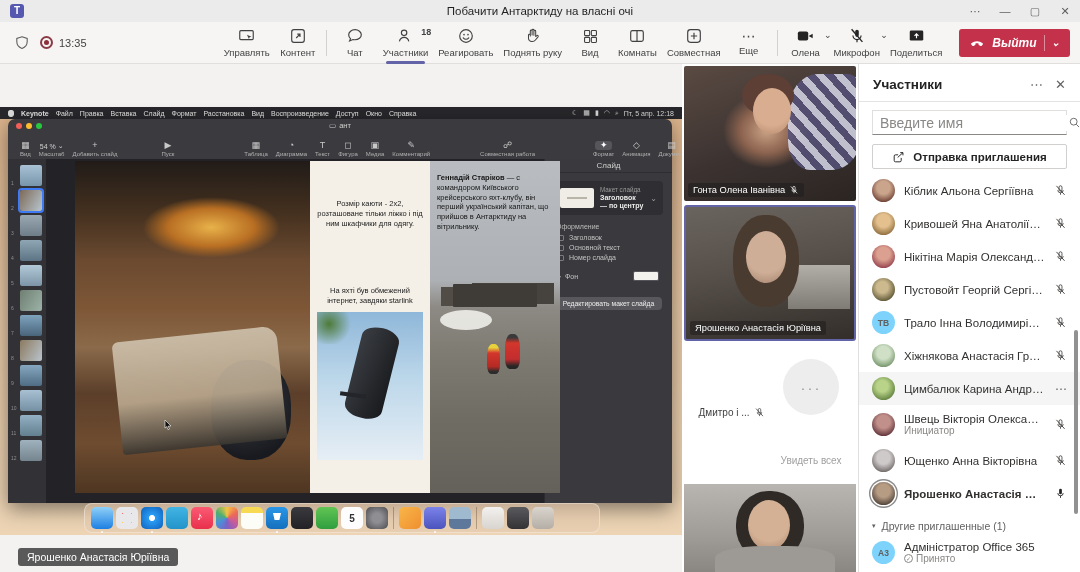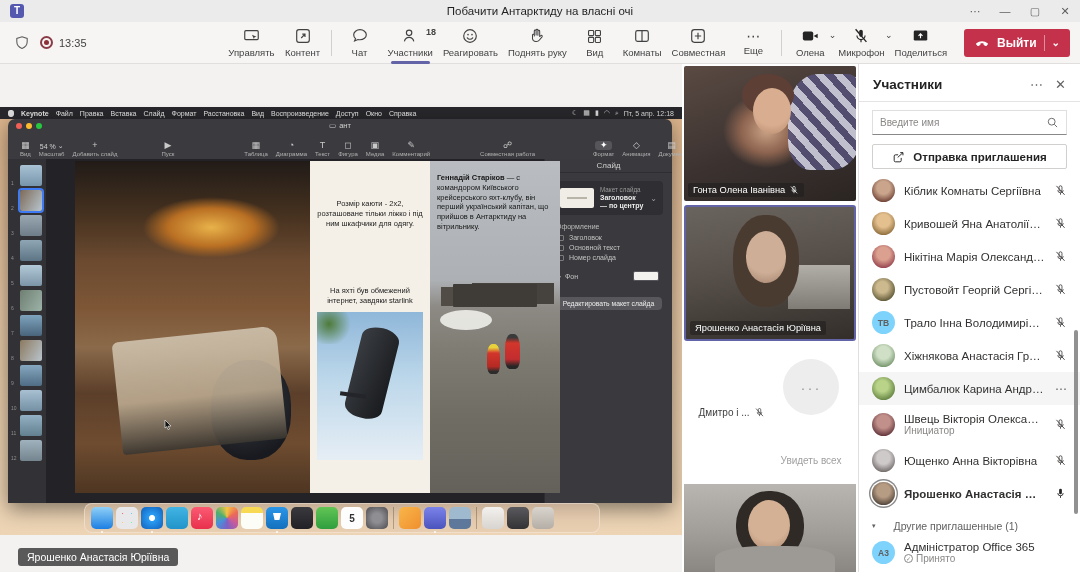--- a/index.html
+++ b/index.html
@@ -21,21 +21,21 @@
   .rec-ring { position:relative; width:13px; height:13px; border:2px solid #8a3b46; border-radius:50%; }
   .rec-ring::after { content:""; position:absolute; left:2px; top:2px; width:5px; height:5px; background:#8e3039; border-radius:50%; }
   .rec-timer { font-size:11px; color:#424242; }
   .tb-group { display:flex; align-items:center; margin-left:auto; }
   .tb-item { position:relative; min-width:46px; padding:0 5px; height:42px; display:flex; flex-direction:column; align-items:center; justify-content:center; gap:2px; cursor:default; }
   .tb-item .lbl { font-size:9.5px; color:#424242; white-space:nowrap; }
   .tb-item.active::after { content:""; position:absolute; left:8px; right:8px; bottom:0; height:3px; border-radius:2px; background:#6264a7; }
   .tb-badge { font-size:9px; font-weight:bold; color:#424242; position:absolute; top:5px; right:2px; }
   .tb-sep { width:1px; height:26px; background:#d2d0ce; margin:0 5px; }
   .tb-chev { position:absolute; right:-3px; top:8px; font-size:9px; color:#424242; }
-  .leave-btn { display:flex; align-items:center; gap:7px; height:28px; background:#c4314b; border-radius:3px; color:#fff; font-size:12px; font-weight:bold; padding:0 10px; margin:0 10px 0 12px; cursor:default; }
+  .leave-btn { display:flex; align-items:center; gap:7px; height:28px; background:#c4314b; border-radius:3px; color:#fff; font-size:12px; font-weight:bold; padding:0 10px; margin:0 10px 0 12px; cursor:default;font-style:italic; }
   .leave-sep { width:1px; height:16px; background:rgba(255,255,255,.45); }
   .leave-chev { font-size:10px; color:#fff; }
 
   
   .content { display:flex; height:508px; }
 
   
   .shareArea { position:relative; width:682px; background:#f3f2f1; overflow:hidden; }
   .screen { position:absolute; left:0; top:43px; width:682px; height:428px;
             background:linear-gradient(180deg,#d9b18a 0%,#e5c6a3 45%,#ecd4b5 100%); }
@@ -166,21 +166,21 @@
   .circ2 { width:56px; height:56px; border-radius:50%; background:#ededed; display:flex; align-items:center; justify-content:center; font-size:15px; color:#9a9a9a; letter-spacing:2px; }
   .circ-lab { display:flex; align-items:center; gap:4px; font-size:10px; color:#424242; }
   .circ-lab.dim { color:#a0a0a0;margin-top:32px; }
 
   
   .panel { position:relative; width:222px; background:#fff; border-left:1px solid #e1dfdd; overflow:hidden; }
   .p-header { display:flex; align-items:center; padding:13px 14px 9px; border-bottom:1px solid #e6e4e2; }
   .p-title { font-size:13.5px; font-weight:bold; color:#242424; }
   .p-hicons { margin-left:auto; display:flex; gap:12px; color:#616161; font-size:13px; }
   .p-search { margin:8px 13px 0; height:25px; border:1px solid #e1dfdd; border-bottom-color:#8a8886; display:flex; align-items:center; background:#fff; }
-  .p-search input { flex:1; border:0; outline:0; font-size:10px; padding:0 7px; color:#242424; font-family:"Liberation Sans",sans-serif; }
+  .p-search input { flex:1; border:0; outline:0; font-size:14px; padding:0 7px; color:#242424; font-family:"Liberation Sans",sans-serif; }
   .p-search input::placeholder { color:#8a8886; }
   .p-search .sic { padding:0 7px 0 0; display:flex; }
   .p-invite { margin:9px 13px 0; height:25px; border:1px solid #d2d0ce; border-radius:2px; display:flex; align-items:center; justify-content:center; gap:7px; font-size:11.5px; font-weight:bold; color:#242424; background:#fff; }
   .p-list { margin-top:5px; }
   .p-row { display:flex; align-items:center; gap:9px; height:33px; padding:0 13px; }
   .p-row.hov { background:#f5f5f5; }
   .p-row.tall { height:39px; }
   .av { width:23px; height:23px; border-radius:50%; flex:0 0 auto; }
   .av-0{background:radial-gradient(circle at 50% 38%, #caa58c 35%, #6e4034 80%)}
   .av-1{background:radial-gradient(circle at 50% 38%, #e3c08e 35%, #8d6b3a 80%)}
@@ -190,21 +190,21 @@
   .av-6{background:radial-gradient(circle at 45% 40%, #b9d489 30%, #5d7c3c 80%)}
   .av-7{background:radial-gradient(circle at 50% 38%, #c2908a 35%, #5e3138 80%)}
   .av-8{background:radial-gradient(circle at 50% 38%, #cfcaca 35%, #6f6a68 80%)}
   .av-9{background:radial-gradient(circle at 50% 38%, #b79c84 35%, #4f4238 80%); box-shadow:0 0 0 1.6px #fff, 0 0 0 3px #8a8a8a;}
   .av-init { background:#7dd3fc; display:flex; align-items:center; justify-content:center; font-size:8.5px; font-weight:bold; color:#5f5f5f; }
   .p-name { flex:1; font-size:11.5px; color:#323130; white-space:nowrap; overflow:hidden; text-overflow:ellipsis; }
   .p-name.b { font-weight:bold; }
   .p-namecol { flex:1; display:flex; flex-direction:column; overflow:hidden; }
   .p-sub { font-size:10px; color:#8a8886; }
   .p-more { color:#616161; font-size:12px; }
-  .p-section { display:flex; align-items:center; gap:18px; padding:10px 13px 4px; font-size:10.5px; color:#616161; }
+  .p-section { display:flex; align-items:center; gap:6px; padding:10px 13px 4px; font-size:10.5px; color:#616161; }
   .p-section .ar { font-size:7px; color:#616161; }
   .p-other { display:flex; gap:9px; padding:5px 13px; align-items:flex-start; }
   .ok-line { display:flex; align-items:center; gap:3px; }
   .ok-circ { width:9px; height:9px; border:1px solid #8a8886; border-radius:50%; font-size:6px; color:#8a8886; display:flex; align-items:center; justify-content:center; }
   .p-scroll { position:absolute; right:2px; top:266px; width:4px; height:184px; background:#919191; border-radius:2px; }
 
   svg { display:block; }
 </style>
 </head>
 <body>
@@ -645,21 +645,21 @@
         <svg width="14" height="14" viewBox="0 0 16 16">
             <path d="M6.5 8.5L12.5 3M12.5 3H9.4M12.5 3v3.1" stroke="#242424" stroke-width="1.1" fill="none"></path>
             <path d="M10.5 9v3a1.5 1.5 0 0 1-1.5 1.5H4A1.5 1.5 0 0 1 2.5 12V7A1.5 1.5 0 0 1 4 5.5h3" stroke="#242424" stroke-width="1.1" fill="none"></path>
           </svg>
         <span>Отправка приглашения</span>
       </div>
 
       <div class="p-list">
         <div class="p-row">
           <span class="av av-0"></span>
-          <span class="p-name">Кіблик Комнаты Сергіївна</span>
+          <span class="p-name">Кіблик Альона Сергіївна</span>
           <svg width="13" height="13" viewBox="0 0 16 16">
               <path d="M8 2.2a1.8 1.8 0 0 1 1.8 1.8v3a1.8 1.8 0 0 1-3.6 0V4A1.8 1.8 0 0 1 8 2.2z" fill="none" stroke="#484644" stroke-width="1.1"></path>
               <path d="M4.7 7.5a3.3 3.3 0 0 0 6.6 0M8 10.8v2.4" fill="none" stroke="#484644" stroke-width="1.1"></path>
               <path d="M3 2.3l10 11" stroke="#484644" stroke-width="1.2"></path>
             </svg>
         </div>
         <div class="p-row">
           <span class="av av-1"></span>
           <span class="p-name">Кривошей Яна Анатоліївна</span>
           <svg width="13" height="13" viewBox="0 0 16 16">

